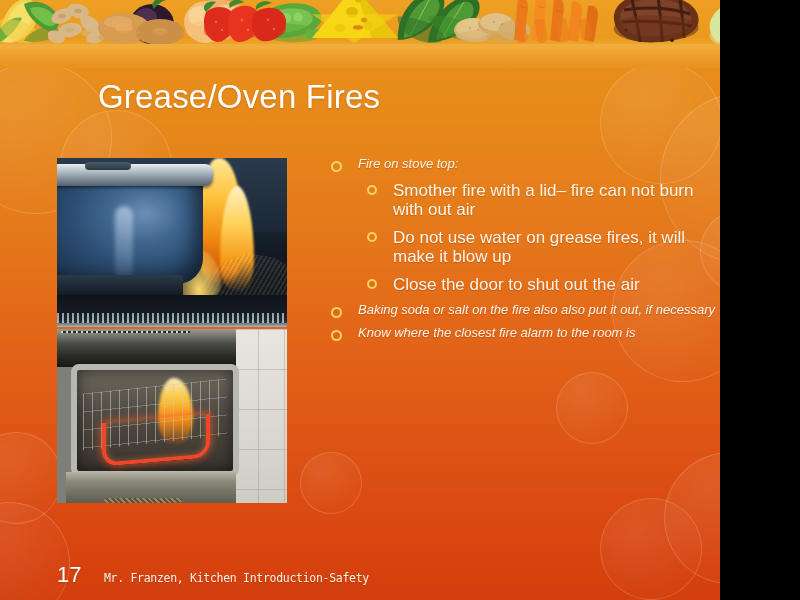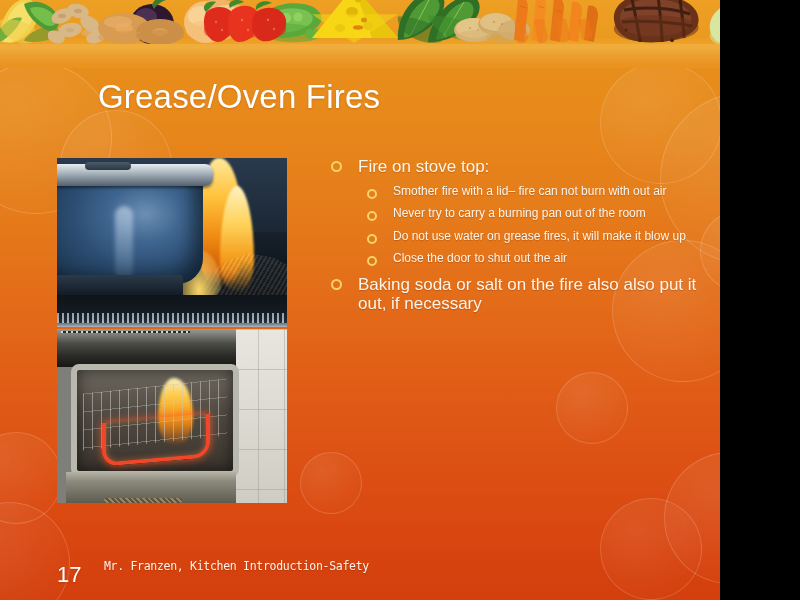--- a/index.html
+++ b/index.html
@@ -231,42 +231,42 @@
     margin-bottom: 9px;
     line-height: 1.12;
   }
   .li .ring {
     position: absolute;
     left: 4px;
     border-radius: 50%;
     border: 2px solid #f6d469;
     box-sizing: border-box;
   }
-  .lvl1 { font-size: 17px; padding-left: 30px; }
+  .lvl1 { font-size: 13px; padding-left: 30px; font-style: italic; }
   .lvl1 .ring { width: 11px; height: 11px; top: 4px; left: 3px; }
   .lvl2 {
-    font-size: 12px;
+    font-size: 17px;
     padding-left: 32px;
     margin-left: 33px;
     margin-bottom: 9px;
   }
   .lvl2 .ring { width: 10px; height: 10px; top: 4px; left: 6px; border-width: 2px; }
   .li span.txt { text-shadow: 0 1px 1px rgba(130,50,0,.35); }
 
   
   .slide-number {
     position: absolute;
     left: 57px; bottom: 12px;
     color: #ffffff;
     font-size: 22px;
     text-shadow: 0 1px 2px rgba(120,40,0,.35);
   }
   .footer-text {
     position: absolute;
-    left: 104px; bottom: 27px;
+    left: 104px; bottom: 15px;
     color: #fdf3ea;
     font-size: 11.5px;
     font-family: "DejaVu Sans Mono", "Liberation Mono", monospace;
     letter-spacing: -0.3px;
     text-shadow: 0 1px 1px rgba(120,40,0,.35);
   }
 </style>
 </head>
 <body>
 
@@ -636,34 +636,34 @@
     <div class="li lvl1">
       <span class="ring"></span>
       <span class="txt">Fire on stove top:</span>
     </div>
     <div class="li lvl2">
       <span class="ring"></span>
       <span class="txt">Smother fire with a lid– fire can not burn with out air</span>
     </div>
     <div class="li lvl2">
       <span class="ring"></span>
-      <span class="txt">Never try to carry a burning pan out of the room</span>
-    </div>
-    <div class="li lvl2">
-      <span class="ring"></span>
       <span class="txt">Do not use water on grease fires, it will make it blow up</span>
     </div>
 
     <div class="li lvl2">
       <span class="ring"></span>
       <span class="txt">Close the door to shut out the air</span>
     </div>
 
     <div class="li lvl1">
       <span class="ring"></span>
       <span class="txt">Baking soda or salt on the fire also also put it out, if necessary</span>
     </div>
+    <div class="li lvl1">
+      <span class="ring"></span>
+      <span class="txt">Know where the closest fire alarm to the room is</span>
+    </div>
   </div>
 
   <div class="slide-number">17</div>
   <div class="footer-text">Mr. Franzen, Kitchen Introduction-Safety</div>
 
 </div>
 
 </body></html>

